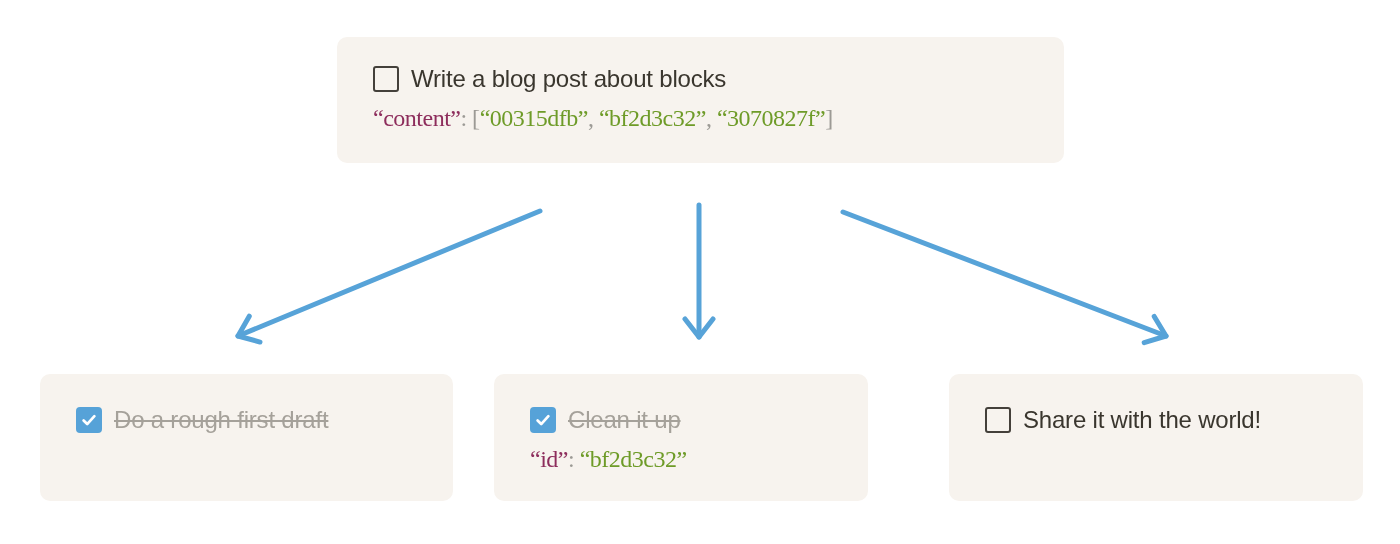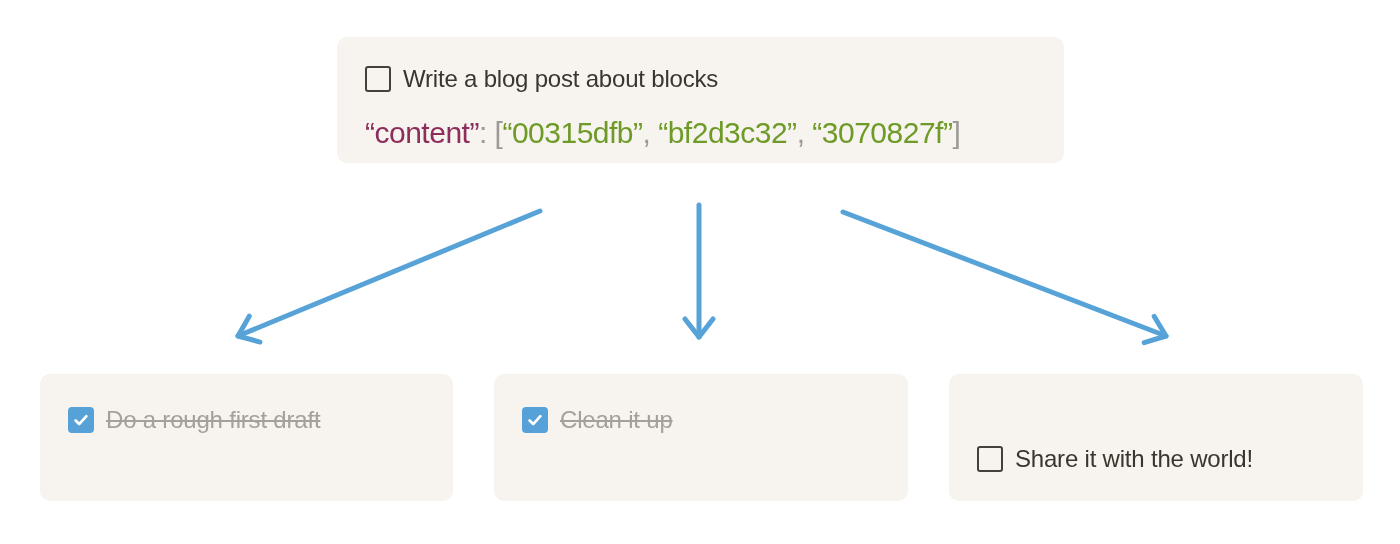--- a/index.html
+++ b/index.html
@@ -6,39 +6,39 @@
     --page-bg:#ffffff; --card-bg:#f7f3ee; --text-dark:#3a362e; --text-muted:#a5a19a;
     --code-key:#8d2d5c; --code-value:#6e9b28; --code-punct:#9c9a95;
     --checkbox-blue:#56a2d8; --checkbox-border:#44403a; --arrow:#57a3d8;
   }
   *{margin:0;padding:0;box-sizing:border-box;}
   html,body{width:1400px;height:544px;background:var(--page-bg,#fff);overflow:hidden;}
   .stage{position:relative;width:1400px;height:544px;font-family:"Liberation Sans",sans-serif;}
 
   .card{
     position:absolute;background:var(--card-bg,#f7f3ee);border-radius:10px;
-    display:flex;flex-direction:column;gap:20px;padding:26px 28px;
+    display:flex;flex-direction:column;gap:5px;padding:26px 36px;
   }
   .card.parent{left:337px;top:37px;width:727px;height:126px;}
   .card.child{top:374px;height:127px;padding-top:30px;}
   .card.child-1{left:40px;width:413px;}
-  .card.child-2{left:494px;width:414px;}
-  .card.child-3{left:949px;width:414px;justify-content:flex-end;}
+  .card.child-2{left:494px;width:374px;}
+  .card.child-3{left:949px;width:414px;}
 
   .todo-row{display:flex;align-items:center;gap:12px;height:32px;}
   .checkbox{width:26px;height:26px;flex:0 0 auto;display:flex;align-items:center;justify-content:center;}
   .checkbox.unchecked{border:2.5px solid var(--checkbox-border,#44403a);border-radius:3px;background:transparent;}
   .checkbox.checked{background:var(--checkbox-blue,#56a2d8);border-radius:4px;}
   .checkbox.checked svg{width:18px;height:18px;display:block;}
 
   .todo-label{font-size:24px;line-height:32px;color:var(--text-dark,#3a362e);letter-spacing:-0.2px;white-space:nowrap;}
   .todo-label.done{color:var(--text-muted,#a5a19a);text-decoration:line-through;text-decoration-thickness:2px;text-align:right;}
 
   .code-line{
-    font-family:Liberation Sans, sans-serif;font-size:30px;line-height:36px;
+    font-family:Liberation Serif, serif;font-size:24px;line-height:36px;
     white-space:pre;letter-spacing:-0.5px;
   }
   .tok-key{color:var(--code-key,#8d2d5c);}
   .tok-punct{color:var(--code-punct,#9c9a95);}
   .tok-val{color:var(--code-value,#6e9b28);}
 
   svg.arrows{position:absolute;left:0;top:0;width:1400px;height:544px;pointer-events:none;}
   .arrow-line{stroke:var(--arrow,#57a3d8);stroke-width:5;stroke-linecap:round;fill:none;}
   .arrow-head{stroke:var(--arrow,#57a3d8);stroke-width:5;stroke-linecap:round;stroke-linejoin:round;fill:none;}
 </style>
@@ -85,20 +85,21 @@
 
   <section class="card child child-2">
     <div class="todo-row">
       <span class="checkbox checked">
         <svg viewBox="0 0 16 16">
             <polyline points="3.2,8.4 6.4,11.6 12.8,4.6" fill="none" stroke="#ffffff" stroke-width="2.4" stroke-linecap="round" stroke-linejoin="round"></polyline>
           </svg>
       </span>
       <span class="todo-label done">Clean it up</span>
     </div>
+    <div class="code-line"><span class="tok-key">“id”</span><span class="tok-punct">: </span><span class="tok-val">“bf2d3c32”</span></div>
   </section>
 
   <section class="card child child-3">
     <div class="todo-row">
       <span class="checkbox unchecked"></span>
       <span class="todo-label">Share it with the world!</span>
     </div>
   </section>
 
 </div>

